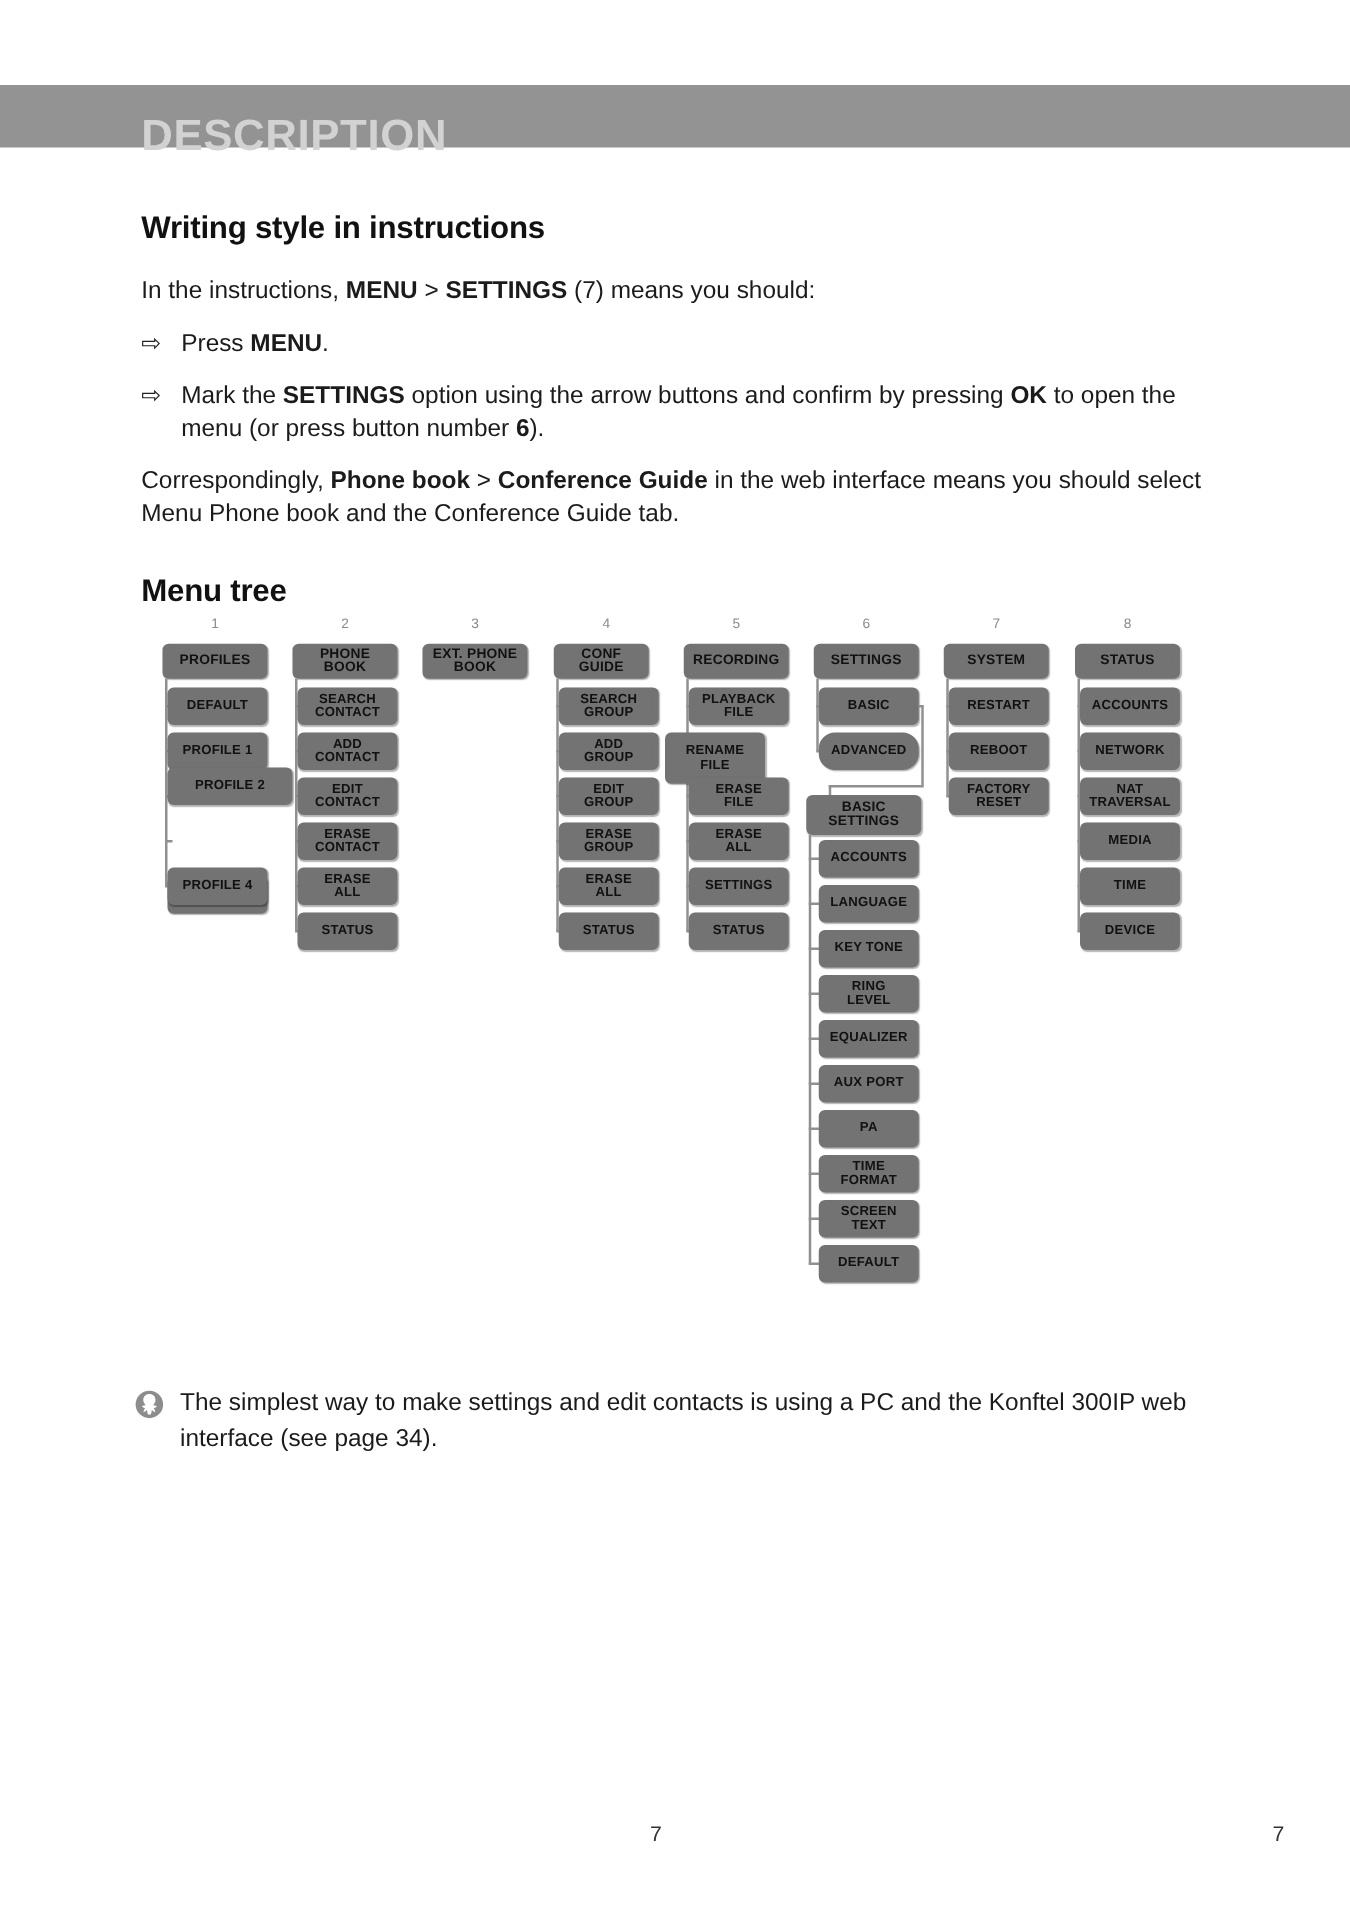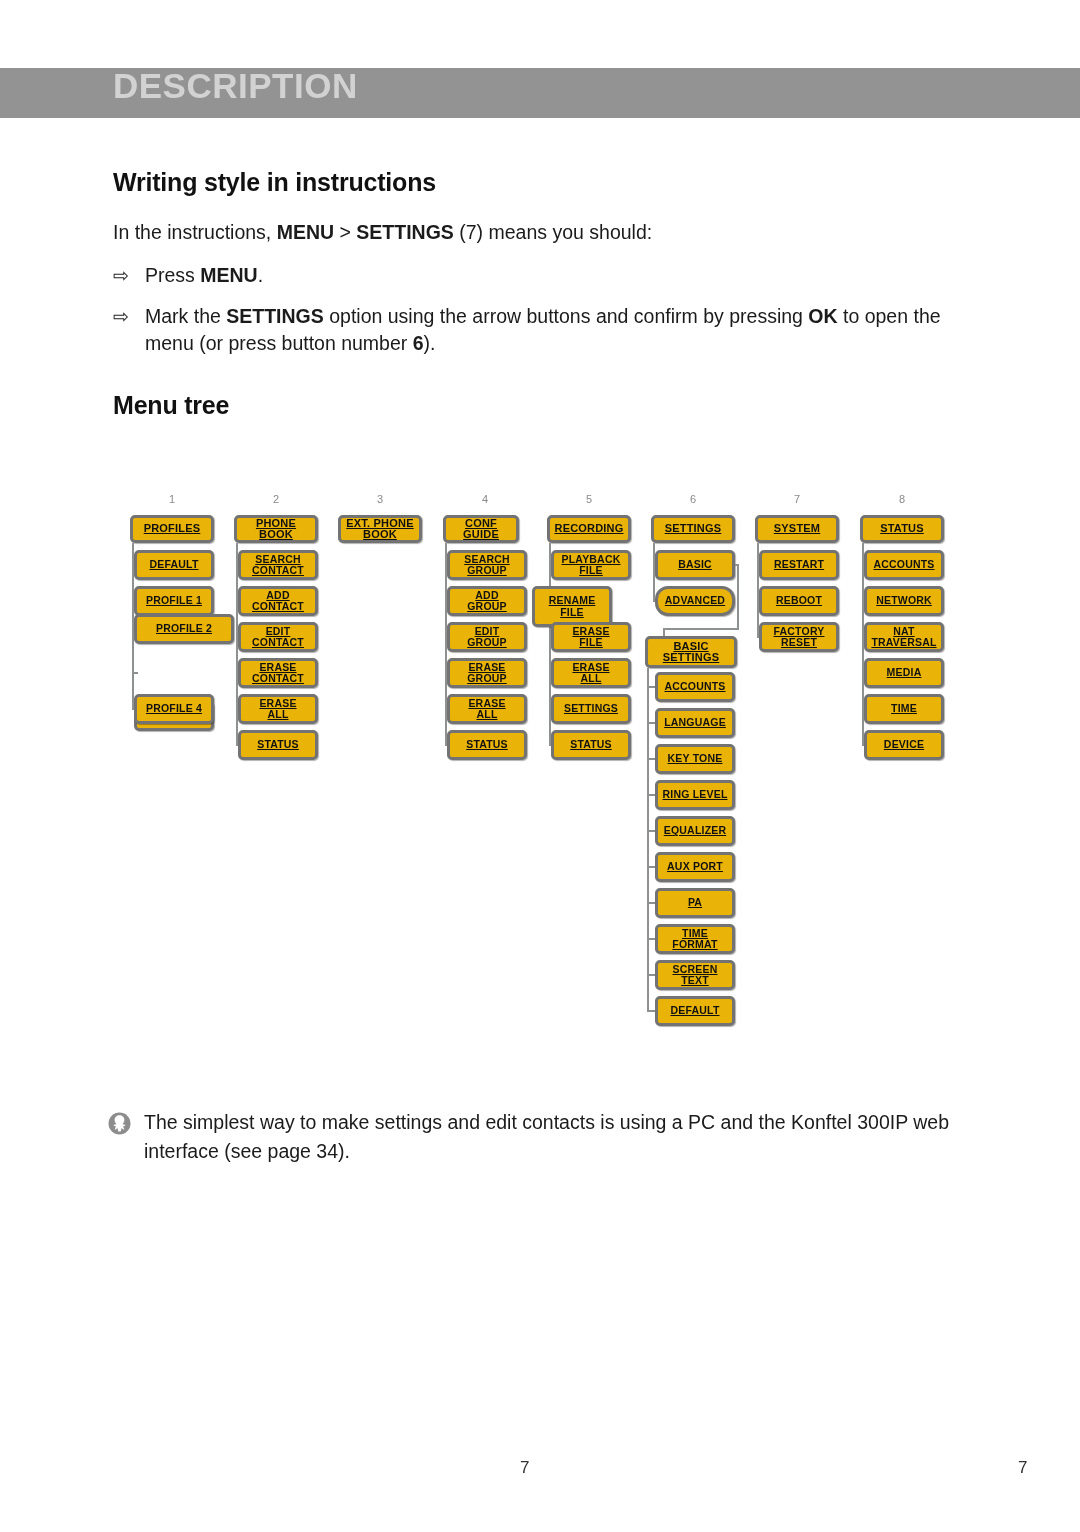--- a/index.html
+++ b/index.html
@@ -21,21 +21,21 @@
     position: absolute;
     left: 0;
     top: 68px;
     width: 1080px;
     height: 50px;
     background: #939393;
   }
   .header-title {
     position: absolute;
     left: 113px;
-    top: 64px;
+    top: 87px;
     font-size: 35px;
     font-weight: bold;
     letter-spacing: 0.5px;
     color: #d2d2d2;
     line-height: 44px;
     font-family: "Liberation Sans", sans-serif;
   }
 
   
   .content {
@@ -98,37 +98,36 @@
     font-size: 11px;
     color: #8a8a8a;
     text-align: center;
     width: 84px;
     line-height: 14px;
     font-family: "Liberation Sans", sans-serif;
   }
   .node {
     position: absolute;
     box-sizing: border-box;
-    background: #eab308;
-    border: 3px solid #737373;
+    background: #737373;
+    border: 6px solid #737373;
     border-radius: 5px;
     box-shadow: 1px 1px 1px rgba(0,0,0,0.30);
     font-size: 10.5px;
     font-weight: bold;
     letter-spacing: 0.2px;
     color: #111;
     text-align: center;
     display: flex;
     align-items: center;
     justify-content: center;
     line-height: 11.5px;
     padding: 0 2px;
     white-space: pre-line;
     font-family: "Liberation Sans", sans-serif;
-    text-decoration: underline;
   }
   .node.root { font-size: 11px; }
   .connector {
     position: absolute;
     background: #8e9192;
   }
 
   
   .note {
     position: absolute;
@@ -181,20 +180,21 @@
   <div class="bullet-row">
     <span class="bullet-arrow">⇨</span>
     <span class="bullet-text"><span>Press </span><b>MENU</b><span>.</span></span>
   </div>
 
   <div class="bullet-row">
     <span class="bullet-arrow">⇨</span>
     <span class="bullet-text"><span>Mark the </span><b>SETTINGS</b><span> option using the arrow buttons and confirm by pressing </span><b>OK</b><span> to open the menu (or press button number </span><b>6</b><span>).</span></span>
   </div>
 
+  <p class="para"><span>Correspondingly, </span><b>Phone book</b><span> &gt; </span><b>Conference Guide</b><span> in the web interface means you should select Menu Phone book and the Conference Guide tab.</span></p>
 
   <h2 class="menu-heading">Menu tree</h2>
 </div>
 
 <div class="tree">
     <div class="col-num" style="left: 0px; top: 0px; width: 84px;">1</div>
     <div class="node root" style="left: 0px; top: 23px; width: 84px; height: 28px;">PROFILES</div>
     <div class="connector" style="left: 2px; top: 51px; width: 2px; height: 166px;"></div>
     <div class="connector" style="left: 2px; top: 72px; width: 6px; height: 2px;"></div>
     <div class="node" style="left: 4px; top: 58px; width: 80px; height: 30px;">DEFAULT</div>

